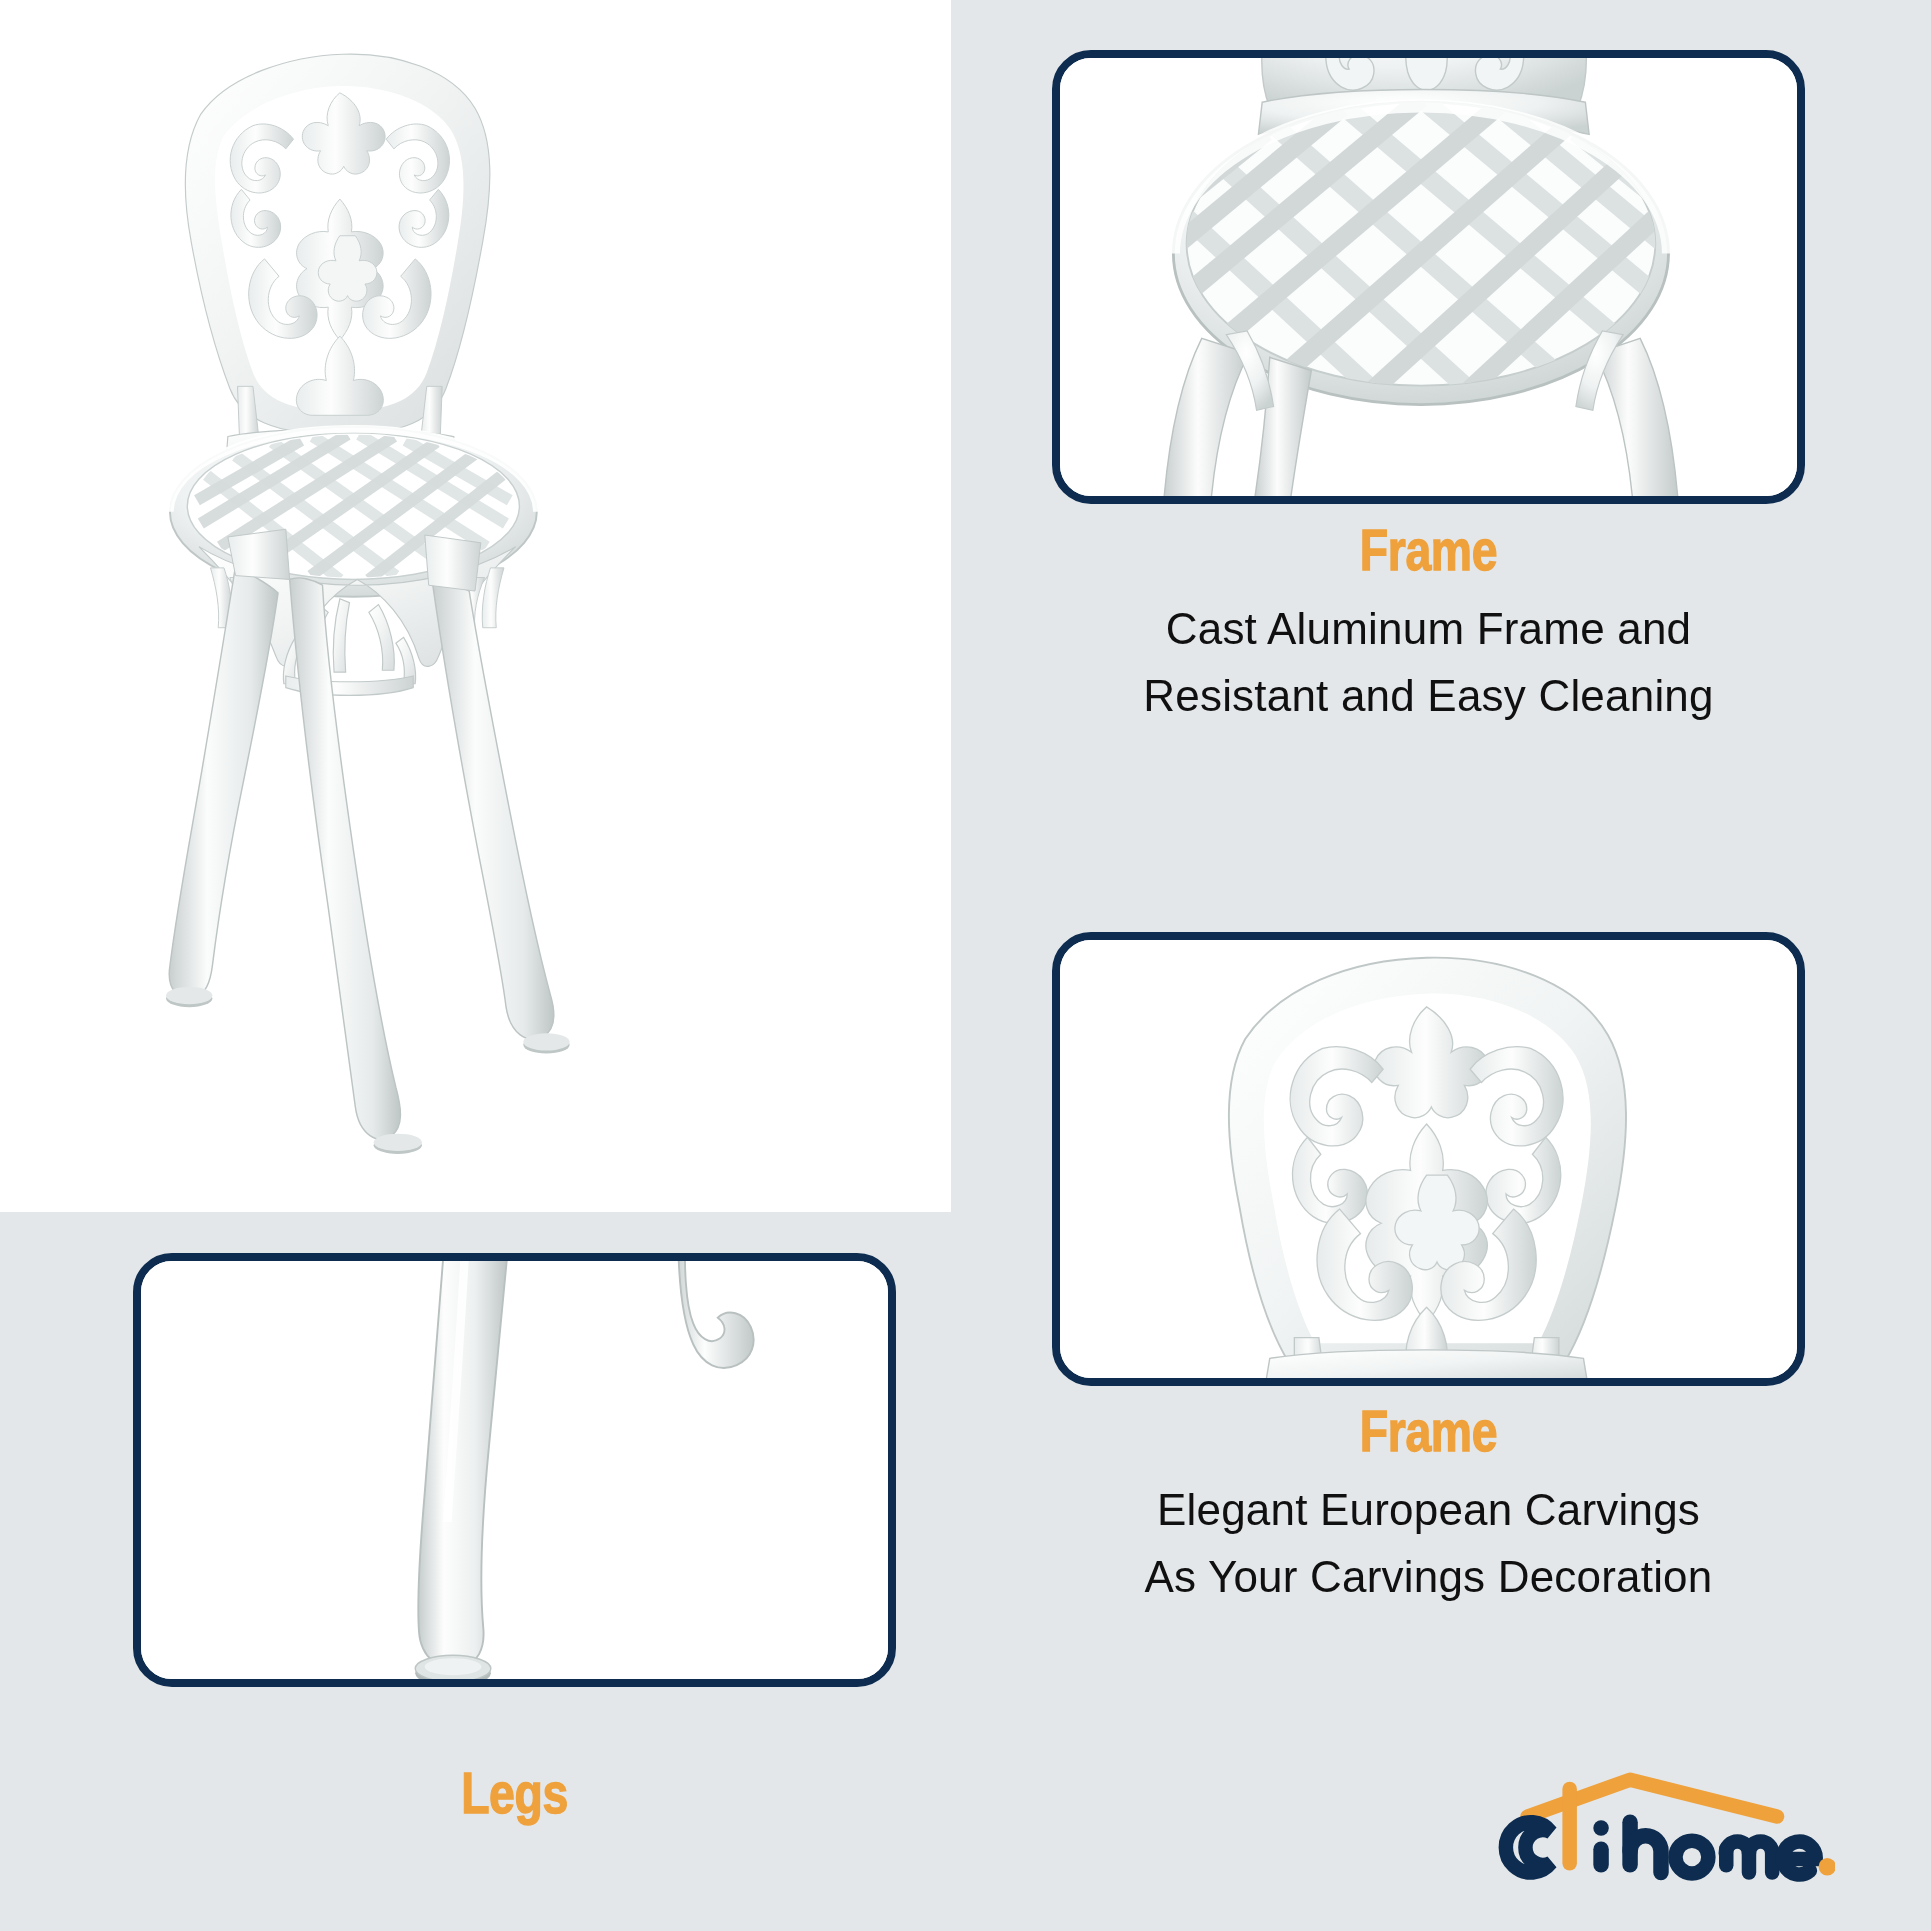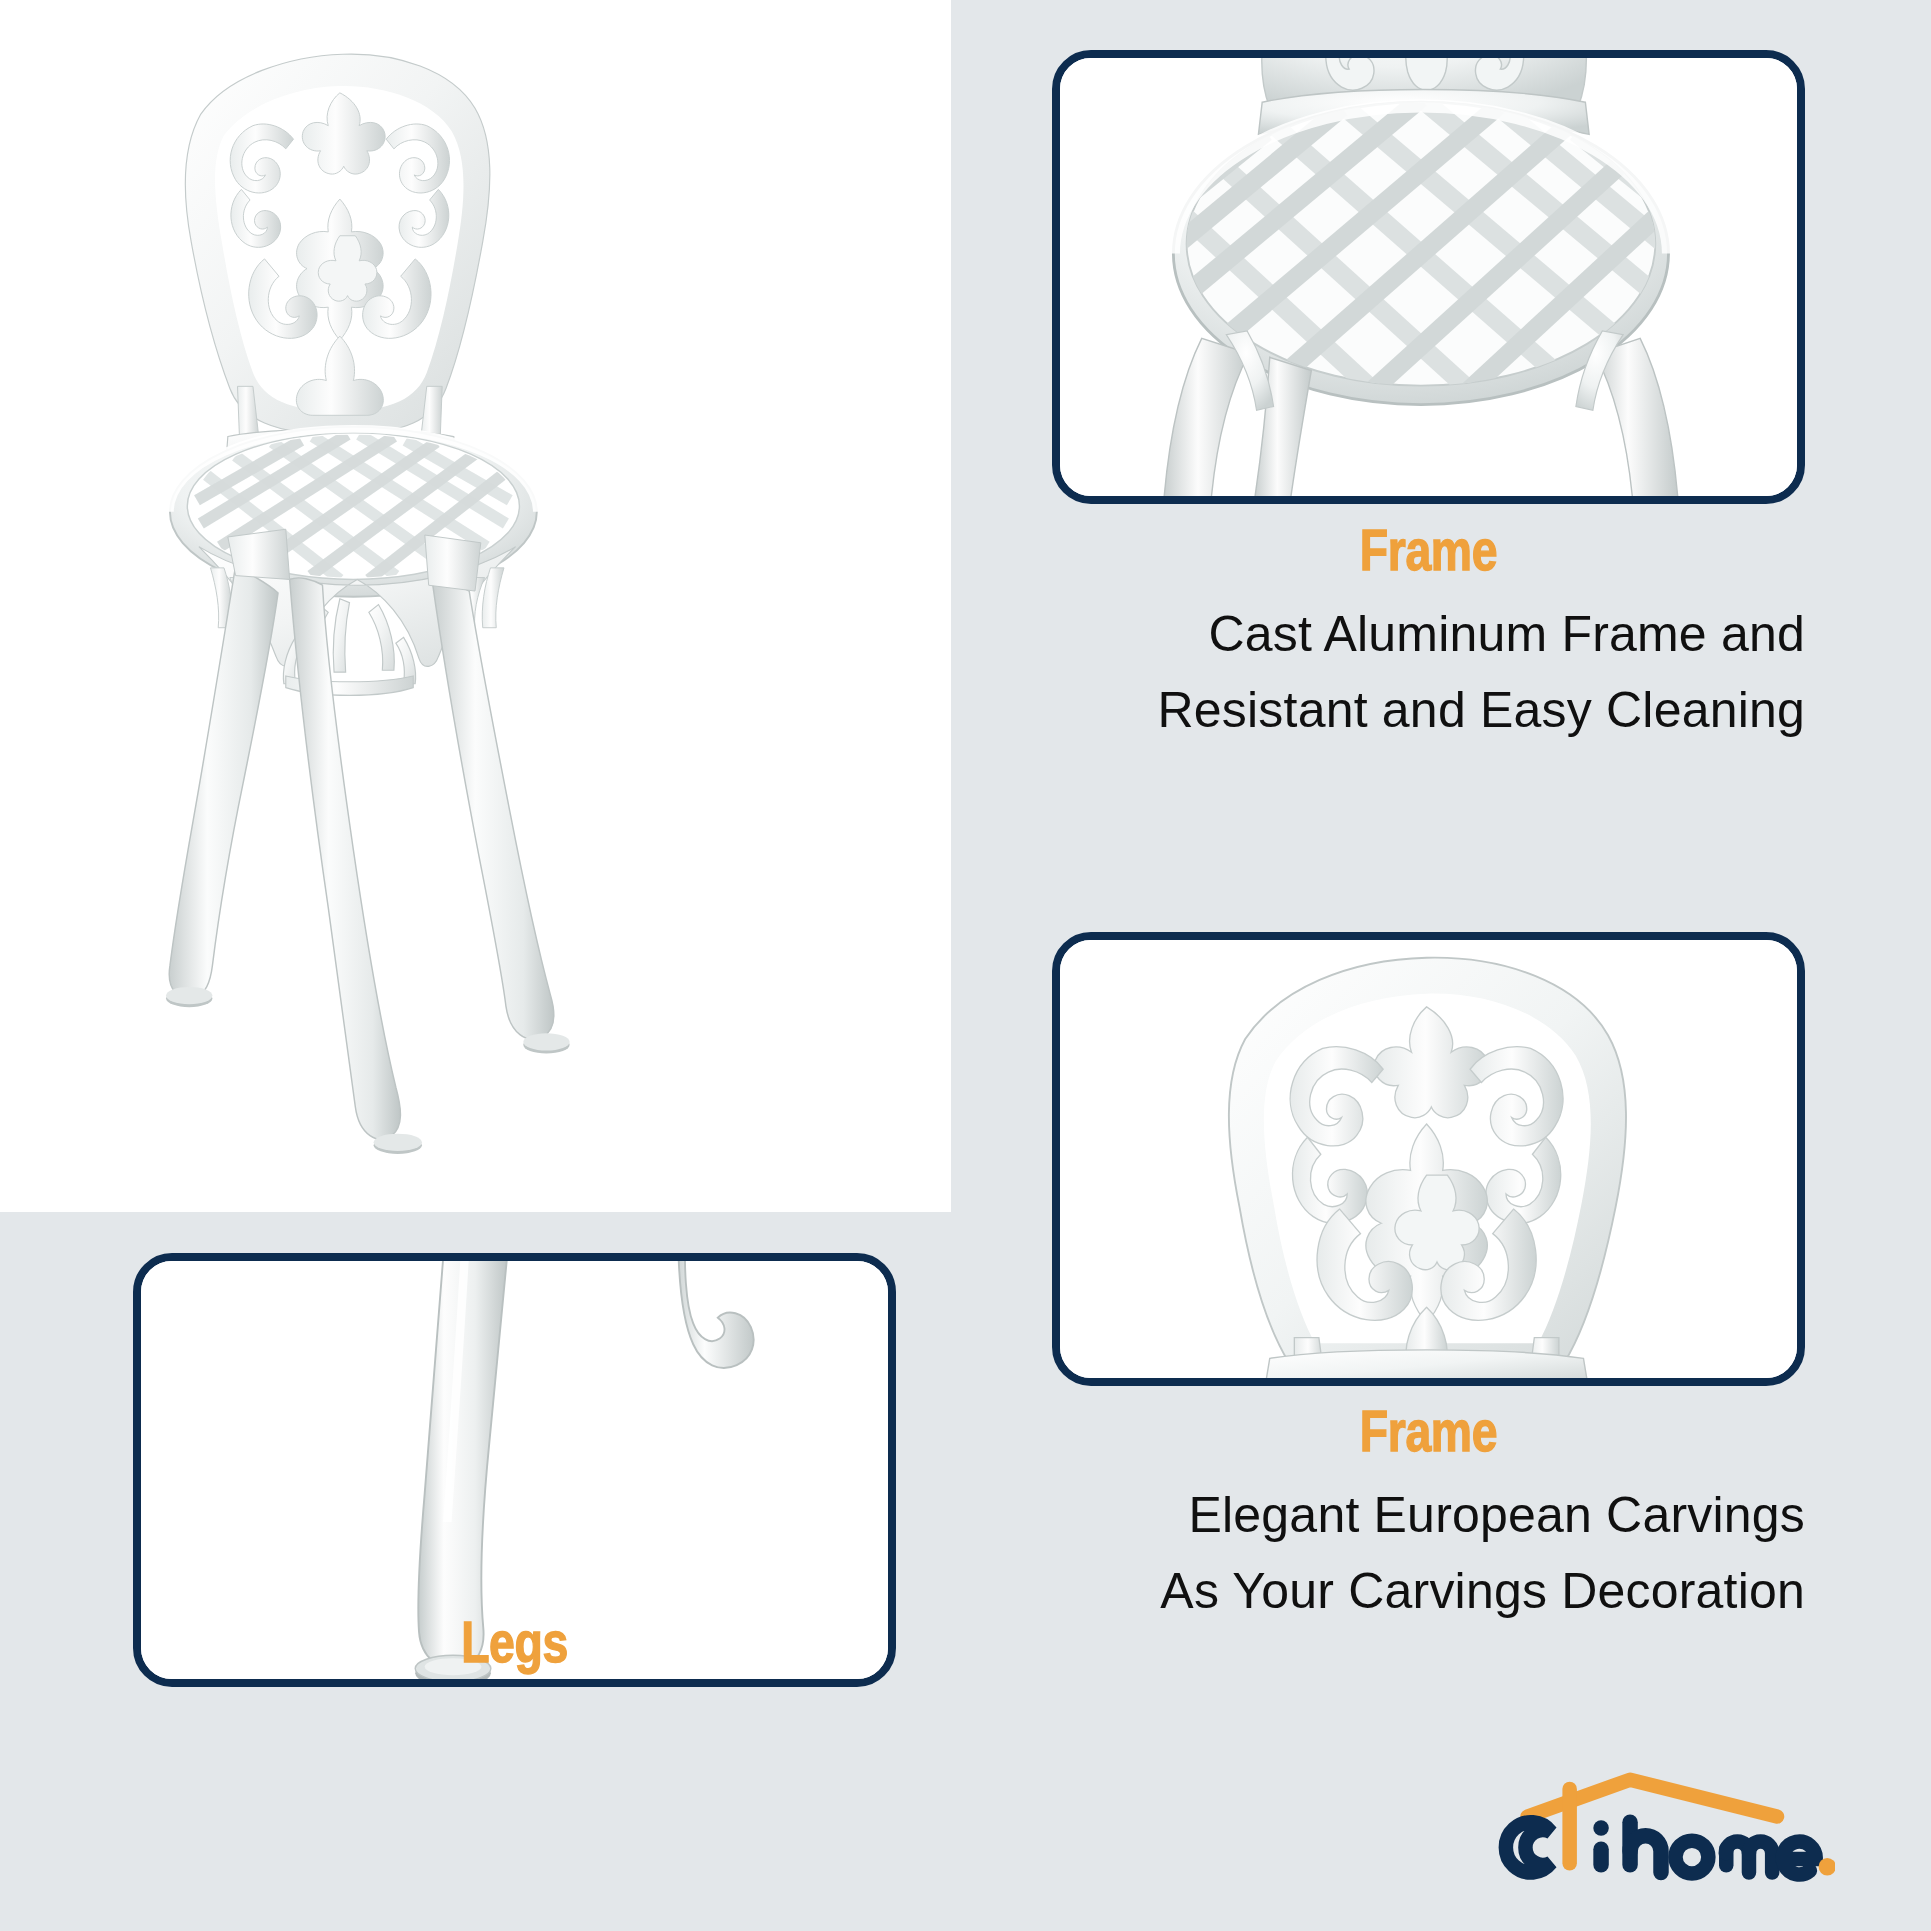--- a/index.html
+++ b/index.html
@@ -43,32 +43,31 @@
     font-size:58px;
     line-height:1.0;
     letter-spacing:-0.5px;
     transform:scaleX(0.80);
     transform-origin:center top;
     font-family:"Liberation Sans", sans-serif;
     -webkit-text-stroke:1.4px #EFA13C;
   }
   .caption .body {
     color:#101010;
-    font-size:50px;
+    font-size:44px;
     line-height:1.52;
     font-weight:400;
     letter-spacing:0.2px;
     margin-top:17.4px;
-    text-align:right;
   }
   .caption .body div { white-space:nowrap; }
 
   .cap-frame-top { left:1052px; top:521px; width:753px; }
   .cap-frame-bot { left:1052px; top:1402px; width:753px; }
-  .cap-legs      { left:133px;  top:1613px; width:763px; }
+  .cap-legs      { left:133px;  top:1764px; width:763px; }
 
   
   .logo {
     position:absolute;
     left:1487px; top:1772px;
     width:348px; height:116px;
   }
   .logo svg { width:100%; height:100%; display:block; }
 </style>
 </head>

